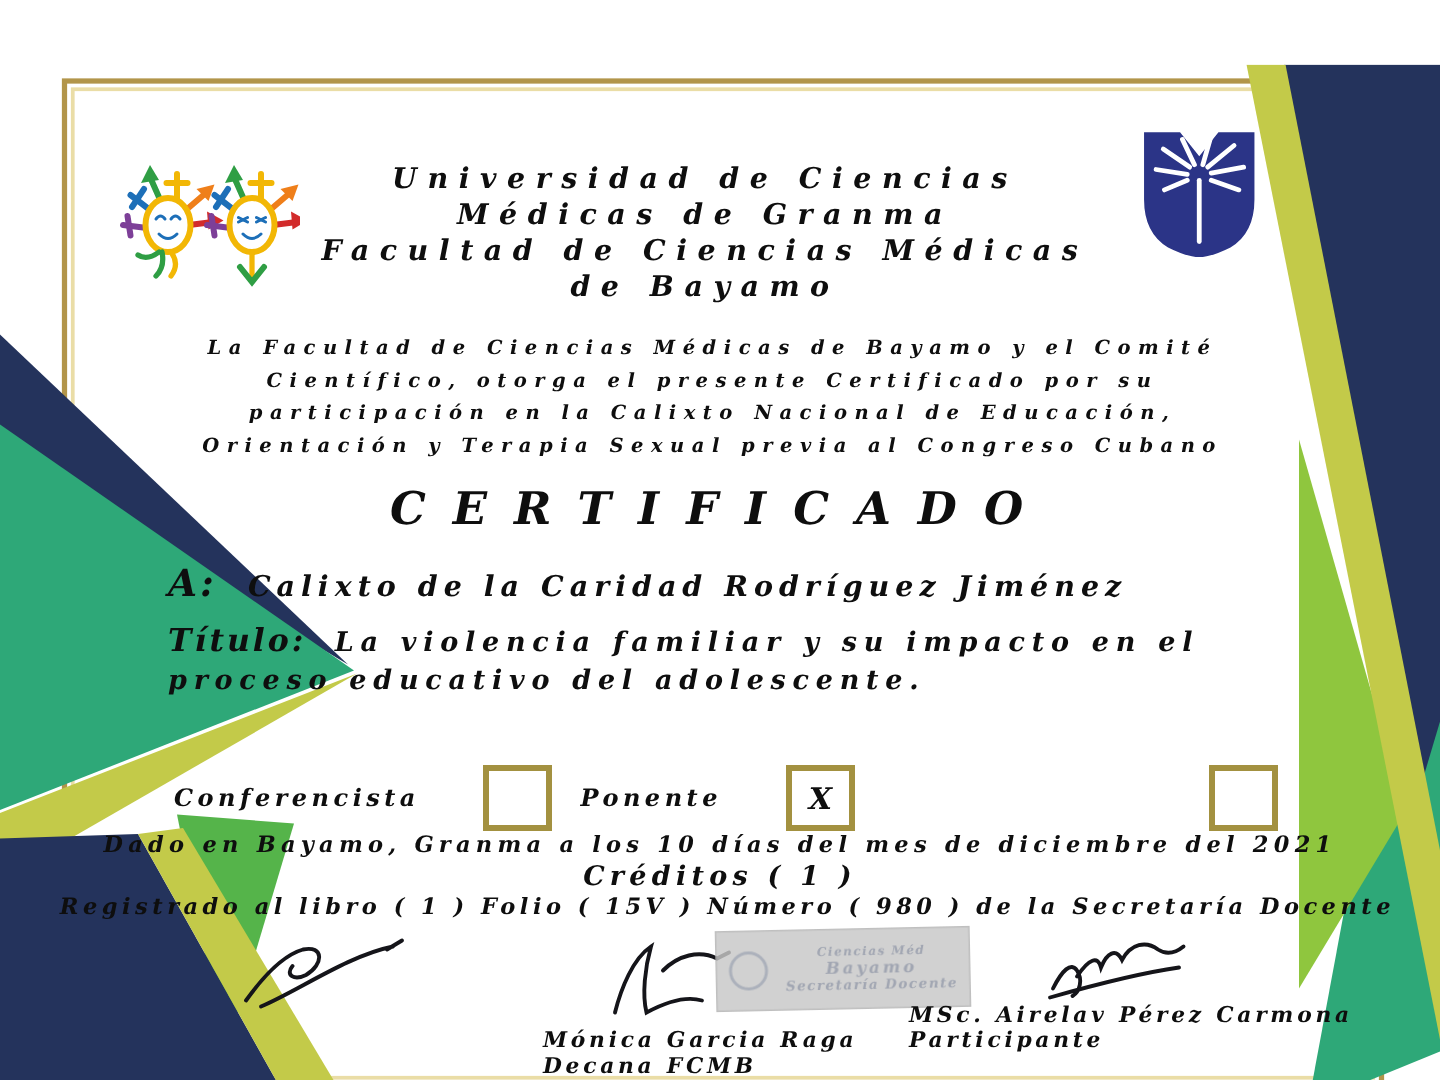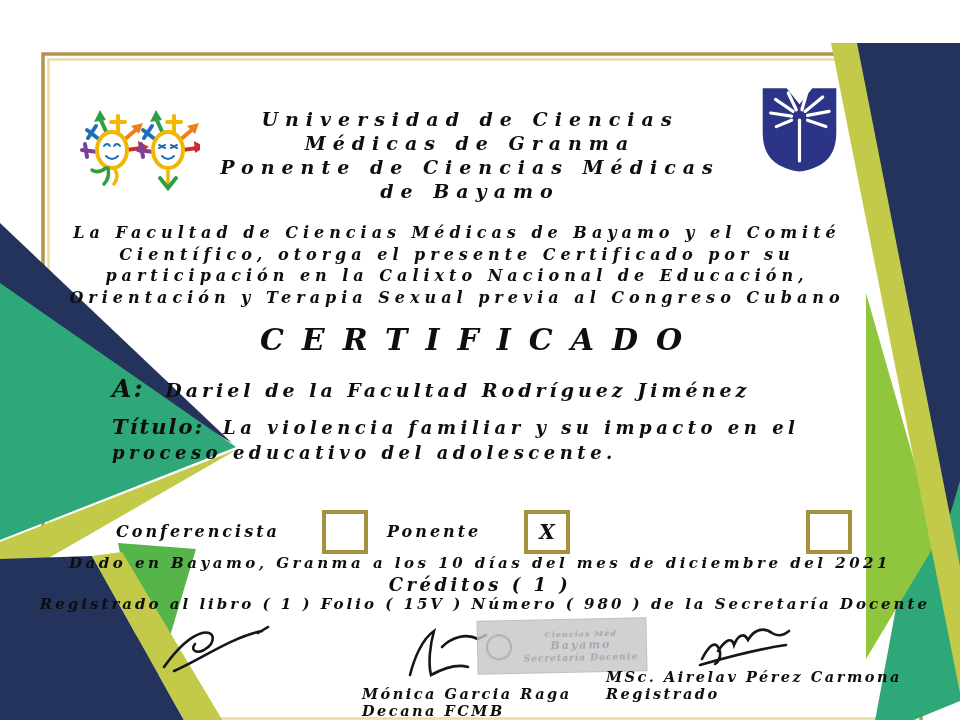--- a/index.html
+++ b/index.html
@@ -7,21 +7,21 @@
     position:relative;width:960px;height:720px;overflow:hidden;background:#ffffff;
     font-family:"DejaVu Serif", serif;font-style:italic;font-weight:700;color:#0e0e0e;margin-top:43px;
   }
   .stage svg.bg{position:absolute;inset:0;z-index:0;}
   .content{position:absolute;inset:0;z-index:2;}
   .abs{position:absolute;}
   .center{text-align:center;}
   
   .hdr{top:64px;left:95px;width:750px;font-size:19px;letter-spacing:7px;line-height:24px;}
   
-  .intro{top:179px;left:52px;width:810px;font-size:16px;letter-spacing:5px;line-height:21.5px;}
+  .intro{top:179px;left:70px;width:810px;font-size:13px;letter-spacing:5px;line-height:21.5px;}
   
   .cert-title{top:279px;left:60px;width:840px;font-size:30px;letter-spacing:18px;}
   
   .recipient{top:331px;left:112px;width:760px;font-size:19px;letter-spacing:4px;}
   .recipient .a-label{font-size:25px;letter-spacing:2px;margin-right:10px;}
   
   .work{top:371px;left:112px;width:780px;font-size:18px;letter-spacing:4.5px;line-height:25px;}
   .work .w-label{font-size:21px;letter-spacing:2px;margin-right:8px;}
   
   .role-label{font-size:16px;letter-spacing:3px;top:479px;}
@@ -131,36 +131,36 @@
         <line x1="60" y1="38" x2="87" y2="33"></line>
         <line x1="60" y1="44" x2="83" y2="52"></line>
         <line x1="40" y1="44" x2="21" y2="52"></line>
         <line x1="50" y1="44" x2="50" y2="95"></line>
       </g>
     </svg>
 
     <div class="abs hdr center">
       <div>Universidad de Ciencias</div>
       <div>Médicas de Granma</div>
-      <div>Ponente de Ciencias Médicas</div>
+      <div>Facultad de Ciencias Médicas</div>
       <div>de Bayamo</div>
     </div>
 
     <div class="abs intro center">
       <div>La Facultad de Ciencias Médicas de Bayamo y el Comité</div>
       <div>Científico, otorga el presente Certificado por su</div>
       <div>participación en la Calixto Nacional de Educación,</div>
       <div>Orientación y Terapia Sexual previa al Congreso Cubano</div>
     </div>
 
     <div class="abs cert-title center">CERTIFICADO</div>
 
     <div class="abs recipient">
       <span class="a-label">A:</span>
-      <span>Dariel de la Facultad Rodríguez Jiménez</span>
+      <span>Calixto de la Caridad Rodríguez Jiménez</span>
     </div>
 
     <div class="abs work">
       <div>
         <span class="w-label">Título:</span>
         <span>La violencia familiar y su impacto en el</span>
       </div>
       <div>proceso educativo del adolescente.</div>
     </div>
 
@@ -202,17 +202,17 @@
         <div class="s3">Secretaría Docente</div>
       </div>
     </div>
 
     <div class="sigcol" style="left:362px;top:643px">
       <div>Mónica Garcia Raga</div>
       <div>Decana FCMB</div>
     </div>
     <div class="sigcol" style="left:606px;top:626px">
       <div>MSc. Airelav Pérez Carmona</div>
-      <div>Registrado</div>
+      <div>Participante</div>
     </div>
 
   </div>
 </div>
 
 </body></html>

